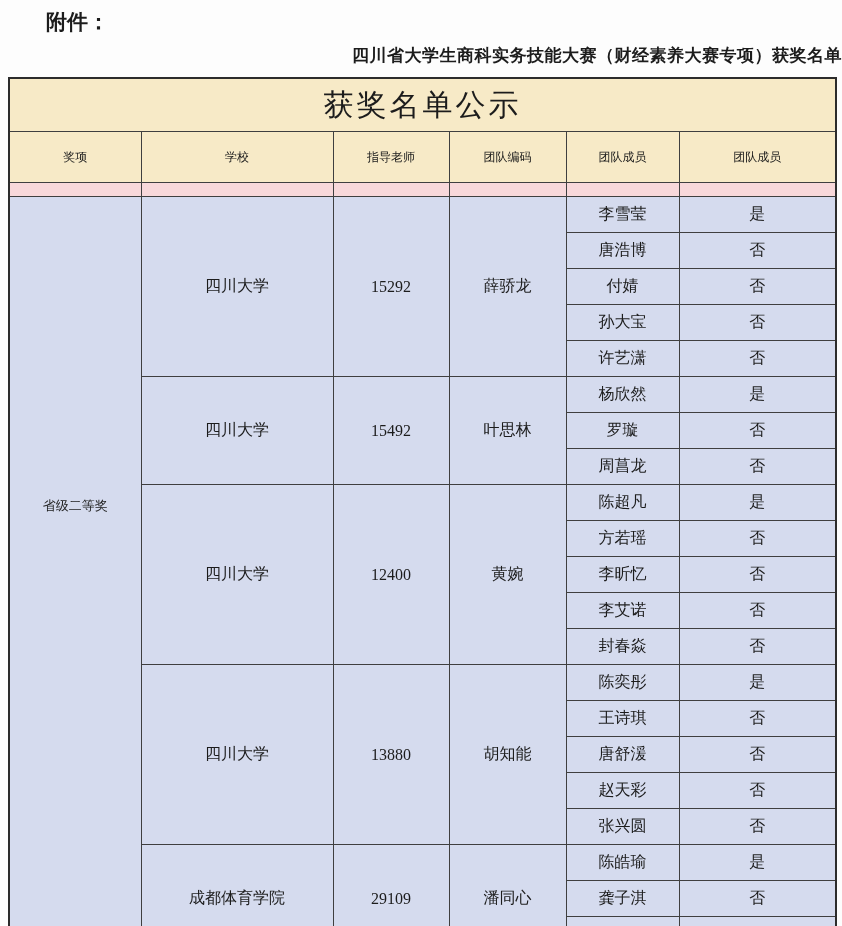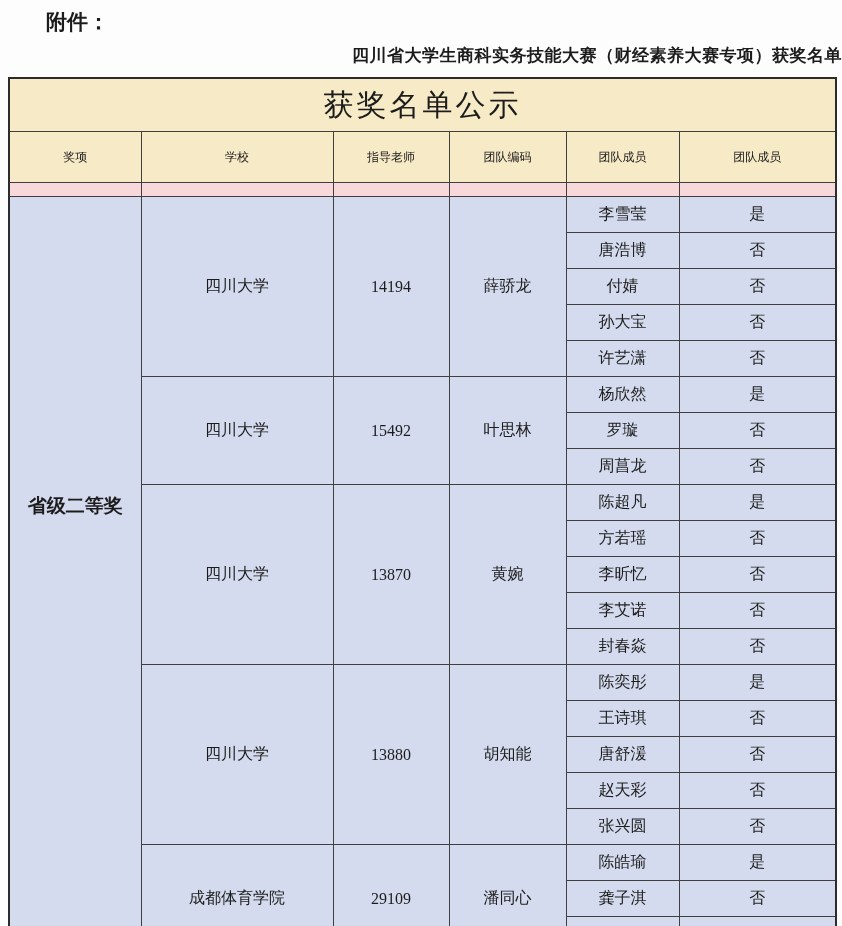--- a/index.html
+++ b/index.html
@@ -43,21 +43,21 @@
     height:50px;background:var(--banner);
     font-size:12px;font-weight:normal;
   }
   tr.pinkrow th{
     height:13px;background:var(--pink);line-height:0;
   }
   tbody td{
     height:35px;background:var(--cell);font-size:16px;
   }
   td.award-cell .award-label{
-    font-weight:bold;font-size:19px;
+    font-weight:normal;font-size:13px;
     padding-bottom:137px;  
   }
 </style>
 </head>
 <body>
 
 <div class="page">
 
   <div class="attachment">附件：</div>
 
@@ -92,21 +92,21 @@
         <th></th>
         <th></th>
       </tr>
     </thead>
     <tbody id="tbody">
         <tr>
           <td rowspan="21" class="award-cell">
             <div class="award-label">省级二等奖</div>
           </td>
           <td rowspan="5">四川大学</td>
-          <td rowspan="5">14194</td>
+          <td rowspan="5">15292</td>
           <td rowspan="5">薛骄龙</td>
           <td>李雪莹</td>
           <td>是</td>
         </tr>
         <tr>
           <td>唐浩博</td>
           <td>否</td>
         </tr>
         <tr>
           <td>付婧</td>
@@ -130,21 +130,21 @@
         <tr>
           <td>罗璇</td>
           <td>否</td>
         </tr>
         <tr>
           <td>周菖龙</td>
           <td>否</td>
         </tr>
         <tr>
           <td rowspan="5">四川大学</td>
-          <td rowspan="5">13870</td>
+          <td rowspan="5">12400</td>
           <td rowspan="5">黄婉</td>
           <td>陈超凡</td>
           <td>是</td>
         </tr>
         <tr>
           <td>方若瑶</td>
           <td>否</td>
         </tr>
         <tr>
           <td>李昕忆</td>

